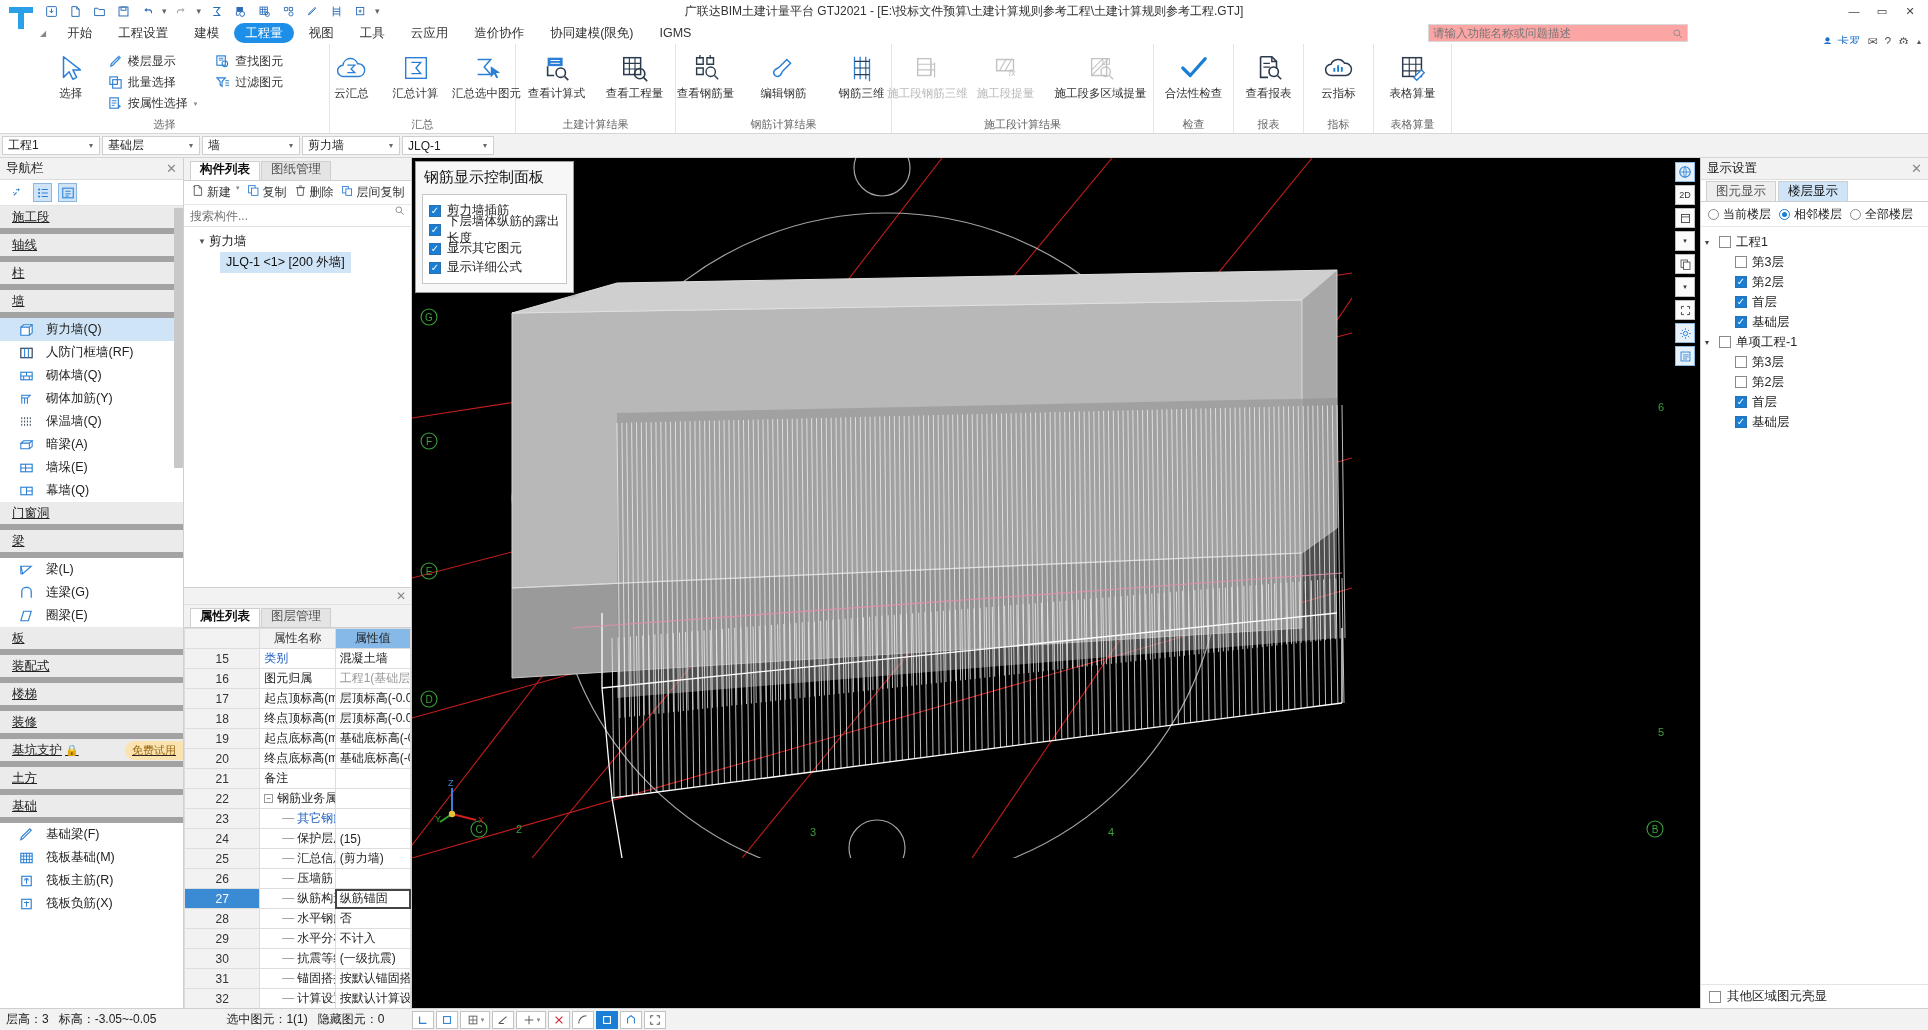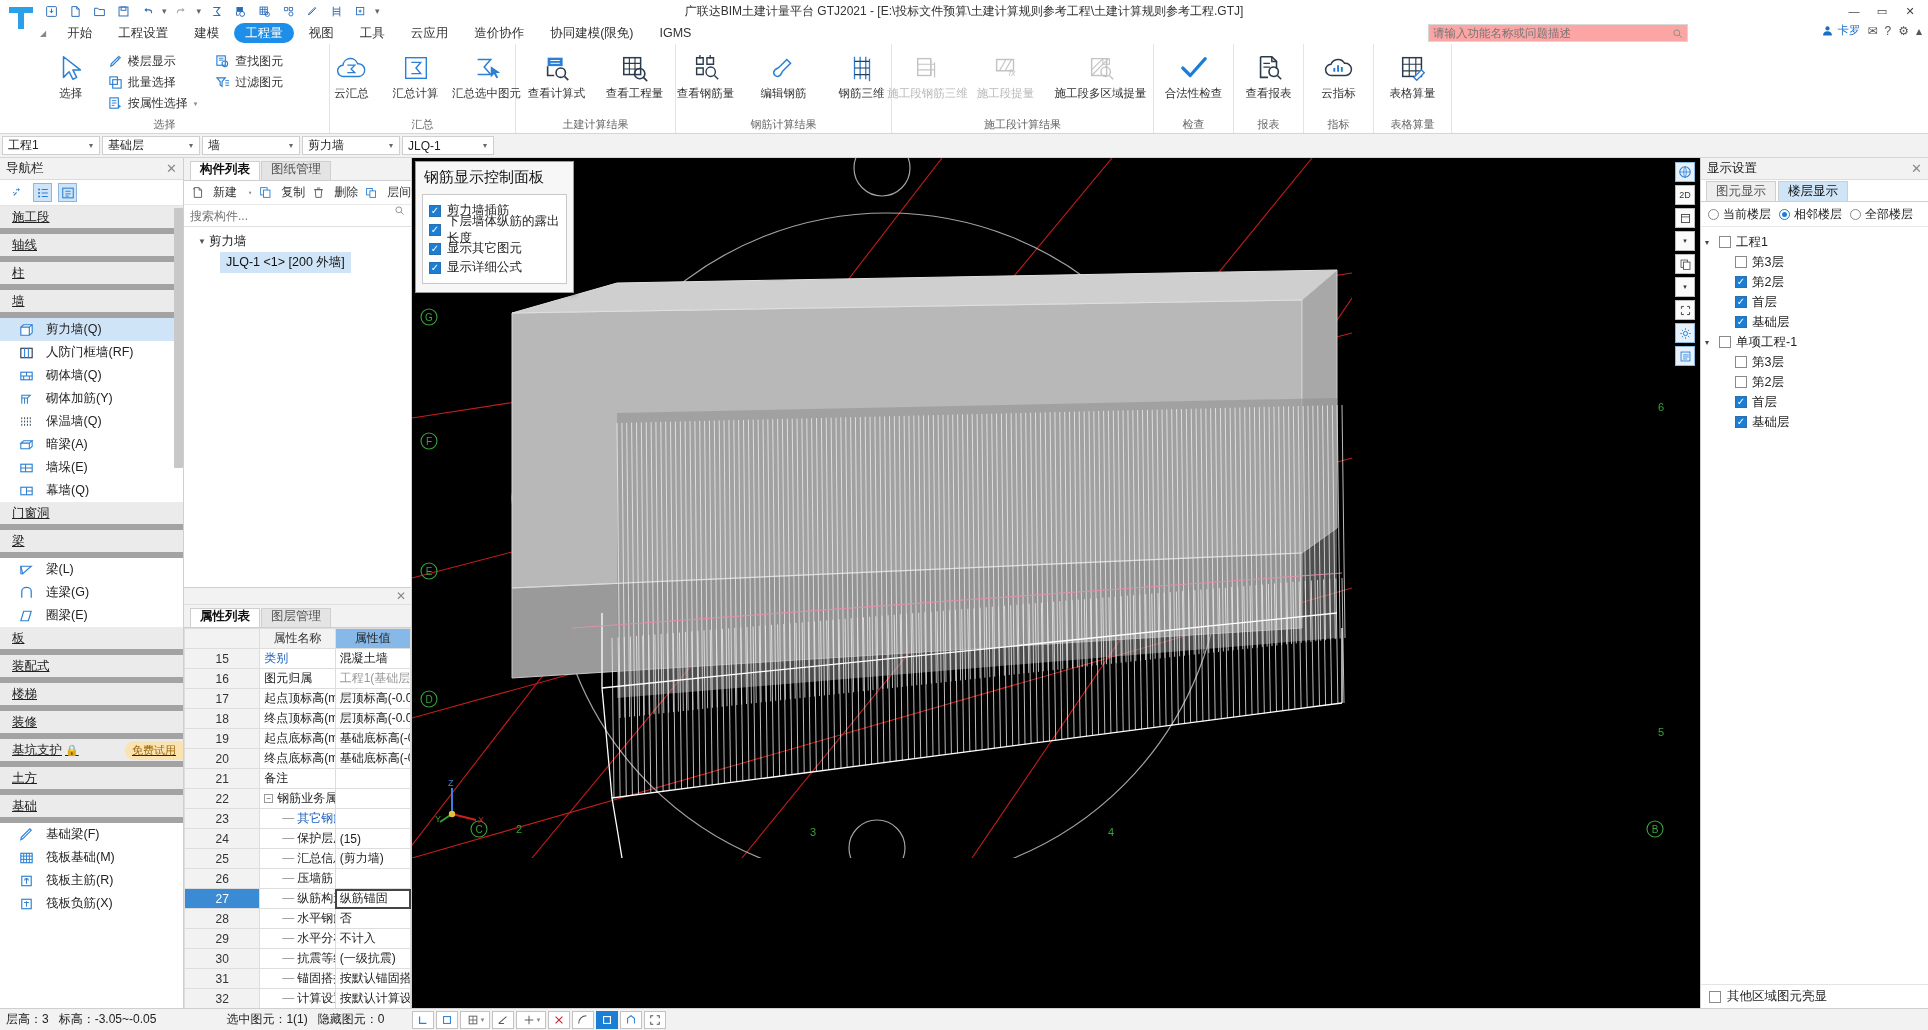--- a/index.html
+++ b/index.html
@@ -52,21 +52,21 @@
   .searchbox {
     position: absolute; right: 240px; top: 2px; width: 260px; height: 18px;
     border: 1px solid #d8d8d8; background: #fca5a5; display: flex; align-items: center;
     padding: 0 4px; font-size: 11.5px; color: #aaa;
   }
   .searchbox input {
     border: 0; outline: 0; flex: 1; font-size: 11.5px; color: #555; background: transparent;
     font-family: inherit;
   }
   .topright {
-    position: absolute; right: 6px; top: 1px; display: flex; align-items: center; gap: 7px;
+    position: absolute; right: 6px; top: 12px; display: flex; align-items: center; gap: 7px;
     font-size: 11.5px; color: #333;
   }
   .topright .user { color: #1a6fc4; display: flex; align-items: center; gap: 3px;}
   .topright .ic { color: #555; font-size: 12px; }
 
   
   .ribbon {
     height: 90px; background: #fff; border-bottom: 1px solid #d6d6d6;
     display: flex; align-items: stretch; flex: none; position: relative;
   }
@@ -153,21 +153,21 @@
   }
   .ctab {
     padding: 0 9px 3px; font-size: 12.5px; background: #e4e4e4; color: #555;
     border: 1px solid #cfcfcf; border-bottom: none; margin-right: 1px; line-height: 15px;
   }
   .ctab.active { background: #fff; color: #111; font-weight: bold; }
   .comptools {
     height: 24px; display: flex; align-items: center; gap: 1px; padding: 0 4px;
     font-size: 12px; color: #333; border-bottom: 1px solid #e8e8e8;
   }
-  .comptools .b { display: flex; align-items: center; gap: 9px; padding: 2px 3px; white-space: nowrap; font-family: Liberation Mono, monospace; }
+  .comptools .b { display: flex; gap: 3px; padding: 2px 3px; white-space: nowrap; }
   .searchrow {
     height: 22px; border-bottom: 1px solid #e0e0e0; display: flex; 
     padding: 0 6px; color: #9a9a9a; font-size: 12px;
   }
   .searchrow input { border:0; outline:0; flex:1; font-size:12px; background:transparent; font-family:inherit;}
   .tree { flex: 1; padding-top: 4px; font-size: 12.5px; position: relative; overflow: hidden;}
   .tree-node { display: flex; align-items: center; height: 21px; padding-left: 14px; gap: 3px; }
   .tree-node .tri { font-size: 8px; color: #555; }
   .tree-leaf {
     margin-left: 36px; display: inline-block; padding: 2px 6px; background: #cfe4f7;

